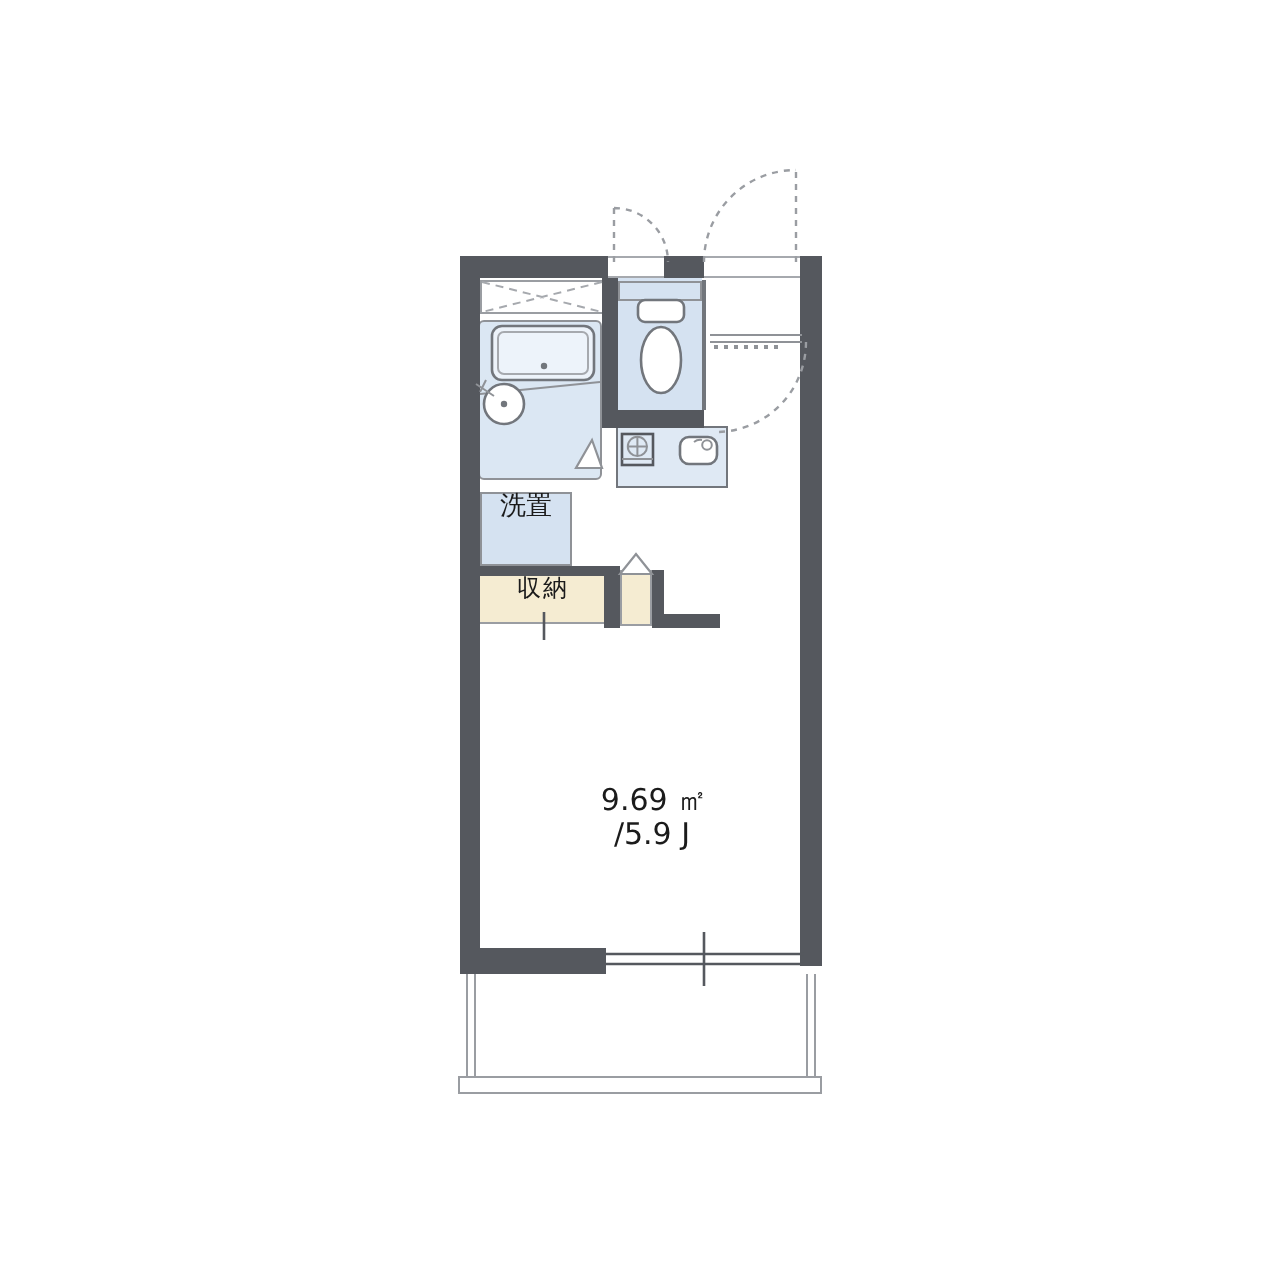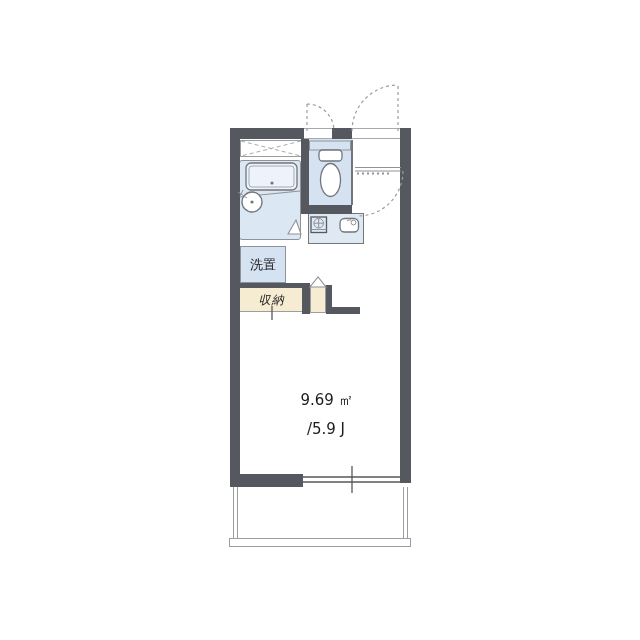--- a/index.html
+++ b/index.html
@@ -11,21 +11,21 @@
   .wall{background:var(--wall,#55585e);}
   .thinwall{background:var(--fixture-stroke,#72767c);}
   .gap{background:#fff;border-top:1px solid var(--outline-light,#a6a9ae);border-bottom:1px solid var(--outline-light,#a6a9ae);}
   .room-blue{background:var(--blue,#d5e2f1);}
   .bath-panel{background:var(--blue-panel,#dbe7f3);border:1px solid var(--outline,#8f9297);border-radius:3px;}
   .counter{background:var(--blue-counter,#dfe9f4);border:1px solid var(--fixture-stroke,#72767c);}
   .beige{background:var(--beige,#f5ecd2);}
   .xbox{background:#fff;border:1px solid var(--dash,#9a9da2);}
   .rail-v{border-left:1px solid var(--dash,#9a9da2);border-right:1px solid var(--dash,#9a9da2);background:#fff;}
   .rail-h{border:1px solid var(--dash,#9a9da2);background:#fff;}
-  .lbl{display:flex;align-items:center;justify-content:center;line-height:1;}
+  .lbl{display:flex;justify-content:center;line-height:1;}
   .lbl-washer{font-size:13px;}
   .lbl-storage{font-size:12px;letter-spacing:1px;}
   .room-name{font-size:22px;letter-spacing:3px;text-align:center;}
   .room-area{font-size:15px;text-align:center;}
   svg.overlay{position:absolute;left:0;top:0;pointer-events:none;}
   .dash{fill:none;stroke:var(--dash,#9a9da2);stroke-width:1.2;stroke-dasharray:3 3;}
   .dashlight{fill:none;stroke:var(--outline-light,#a6a9ae);stroke-width:1;stroke-dasharray:4 3;}
   .fixture{fill:#fff;stroke:var(--fixture-stroke,#72767c);stroke-width:1.3;}
   .fixture-soft{fill:var(--tub,#edf3fa);stroke:var(--fixture-stroke,#72767c);stroke-width:1.3;}
   .rim{fill:none;stroke:var(--outline-light,#a6a9ae);stroke-width:1;}
@@ -40,21 +40,21 @@
 
 <div class="canvas">
 
   <div class="abs room-blue" style="left:309px;top:139px;width:42px;height:66px;"></div>
   <div class="abs bath-panel" style="left:239px;top:160px;width:62px;height:80px;"></div>
   <div class="abs counter" style="left:308px;top:213px;width:56px;height:31px;"></div>
   <div class="abs xbox" style="left:240px;top:140px;width:62px;height:17px;"></div>
   <div class="abs room-blue lbl lbl-washer" style="left:240px;top:246px;width:46px;height:37px;border:1px solid var(--outline,#8f9297);">
     <span>洗置</span>
   </div>
-  <div class="abs beige lbl lbl-storage" style="left:240px;top:288px;width:63px;height:24px;border-bottom:1px solid var(--dash,#9a9da2);font-style:italic;">
+  <div class="abs beige lbl lbl-storage" style="left:240px;top:288px;width:63px;height:24px;border-bottom:1px solid var(--dash,#9a9da2);">
     <span>収納</span>
   </div>
   <div class="abs beige" style="left:310px;top:285px;width:16px;height:28px;border:1px solid var(--dash,#9a9da2);"></div>
 
   <div class="abs wall" style="left:230px;top:128px;width:74px;height:11px;"></div>
   <div class="abs wall" style="left:332px;top:128px;width:20px;height:11px;"></div>
   <div class="abs gap" style="left:304px;top:128px;width:28px;height:11px;"></div>
   <div class="abs gap" style="left:352px;top:128px;width:48px;height:11px;"></div>
   <div class="abs wall" style="left:230px;top:128px;width:10px;height:359px;"></div>
   <div class="abs wall" style="left:400px;top:128px;width:11px;height:355px;"></div>
@@ -111,17 +111,17 @@
 
     <polygon class="tri" points="310,287 326,287 318,277"></polygon>
 
     <path class="dark" d="M303 477 H402 M303 482 H402"></path>
     <path class="dark" d="M352 466 V493"></path>
   </svg>
 
   <div class="abs room-area" style="left:292px;top:391px;width:70px;">
     <span>9.69 ㎡</span>
   </div>
-  <div class="abs room-area" style="left:291px;top:420px;width:70px;">
+  <div class="abs room-area" style="left:291px;top:408px;width:70px;">
     <span>/5.9 J</span>
   </div>
 
 </div>
 
 </body></html>

